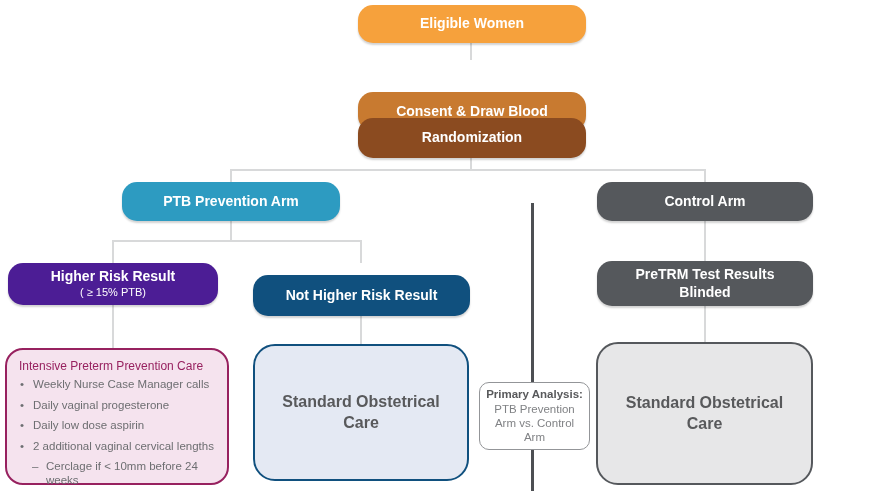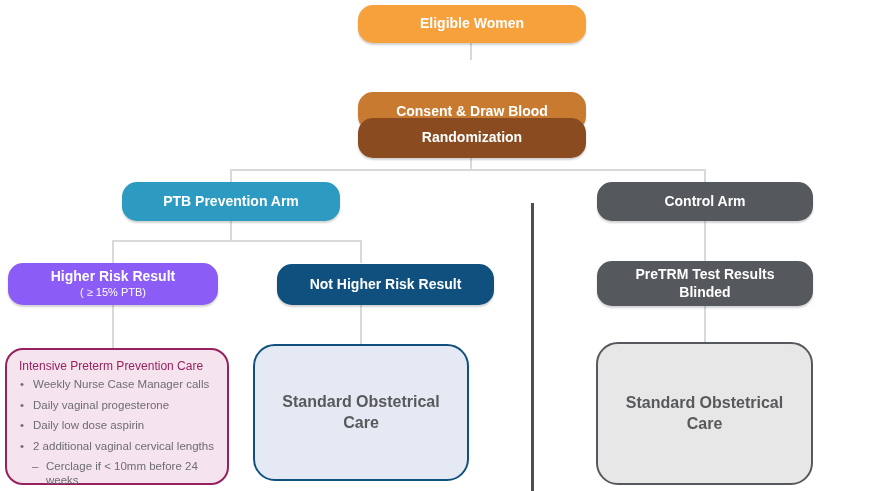--- a/index.html
+++ b/index.html
@@ -40,21 +40,21 @@
     box-shadow: 0 2px 2px rgba(0,0,0,0.18);
     z-index: 2;
     box-sizing: border-box;
   }
   .n-eligible      { left: 358px; top: 5px;   width: 228px; height: 38px; }
   .n-consent       { left: 358px; top: 60px;  width: 228px; height: 39px; }
   .n-randomization { left: 358px; top: 118px; width: 228px; height: 40px; }
   .n-ptb           { left: 122px; top: 182px; width: 218px; height: 39px; }
   .n-control       { left: 597px; top: 182px; width: 216px; height: 39px; }
   .n-higher        { left: 8px;   top: 263px; width: 210px; height: 42px; }
-  .n-nothigher     { left: 253px; top: 264px; width: 217px; height: 41px; margin-left: 24px; }
+  .n-nothigher     { left: 253px; top: 275px; width: 217px; height: 41px; }
   .n-pretrm        { left: 597px; top: 261px; width: 216px; height: 45px; padding: 0 30px; }
   .sublabel {
     font-weight: normal;
     font-size: 11px;
     margin-top: 1px;
   }
   
   .carebox {
     position: absolute;
     border-style: solid;
@@ -165,21 +165,21 @@
   </div>
 
   <div class="node n-ptb" style="background-color: rgb(45, 155, 193);">
     <span>PTB Prevention Arm</span>
   </div>
 
   <div class="node n-control" style="background-color: rgb(85, 88, 92);">
     <span>Control Arm</span>
   </div>
 
-  <div class="node n-higher" style="background-color: #8b5cf6;">
+  <div class="node n-higher" style="background-color: #4c1d95;">
     <span>Higher Risk Result</span>
     <span class="sublabel">( ≥ 15% PTB)</span>
   </div>
 
   <div class="node n-nothigher" style="background-color: rgb(16, 80, 126);">
     <span>Not Higher Risk Result</span>
   </div>
 
   <div class="node n-pretrm" style="background-color: rgb(85, 88, 92);">
     <span>PreTRM Test Results Blinded</span>
@@ -197,14 +197,18 @@
   </div>
 
   <div class="carebox stdcare c-stdleft" style="background-color: rgb(228, 233, 243); border-color: rgb(16, 80, 126);">
     <span>Standard Obstetrical Care</span>
   </div>
 
   <div class="carebox stdcare c-stdright" style="background-color: rgb(231, 231, 232); border-color: rgb(85, 88, 92);">
     <span>Standard Obstetrical Care</span>
   </div>
 
+  <div class="carebox c-primary" style="background-color: rgb(255, 255, 255); border-color: rgb(147, 149, 152);">
+    <span class="pa-title">Primary Analysis:</span>
+    <span class="pa-body">PTB Prevention Arm vs. Control Arm</span>
+  </div>
 
 </div>
 
 </body></html>

